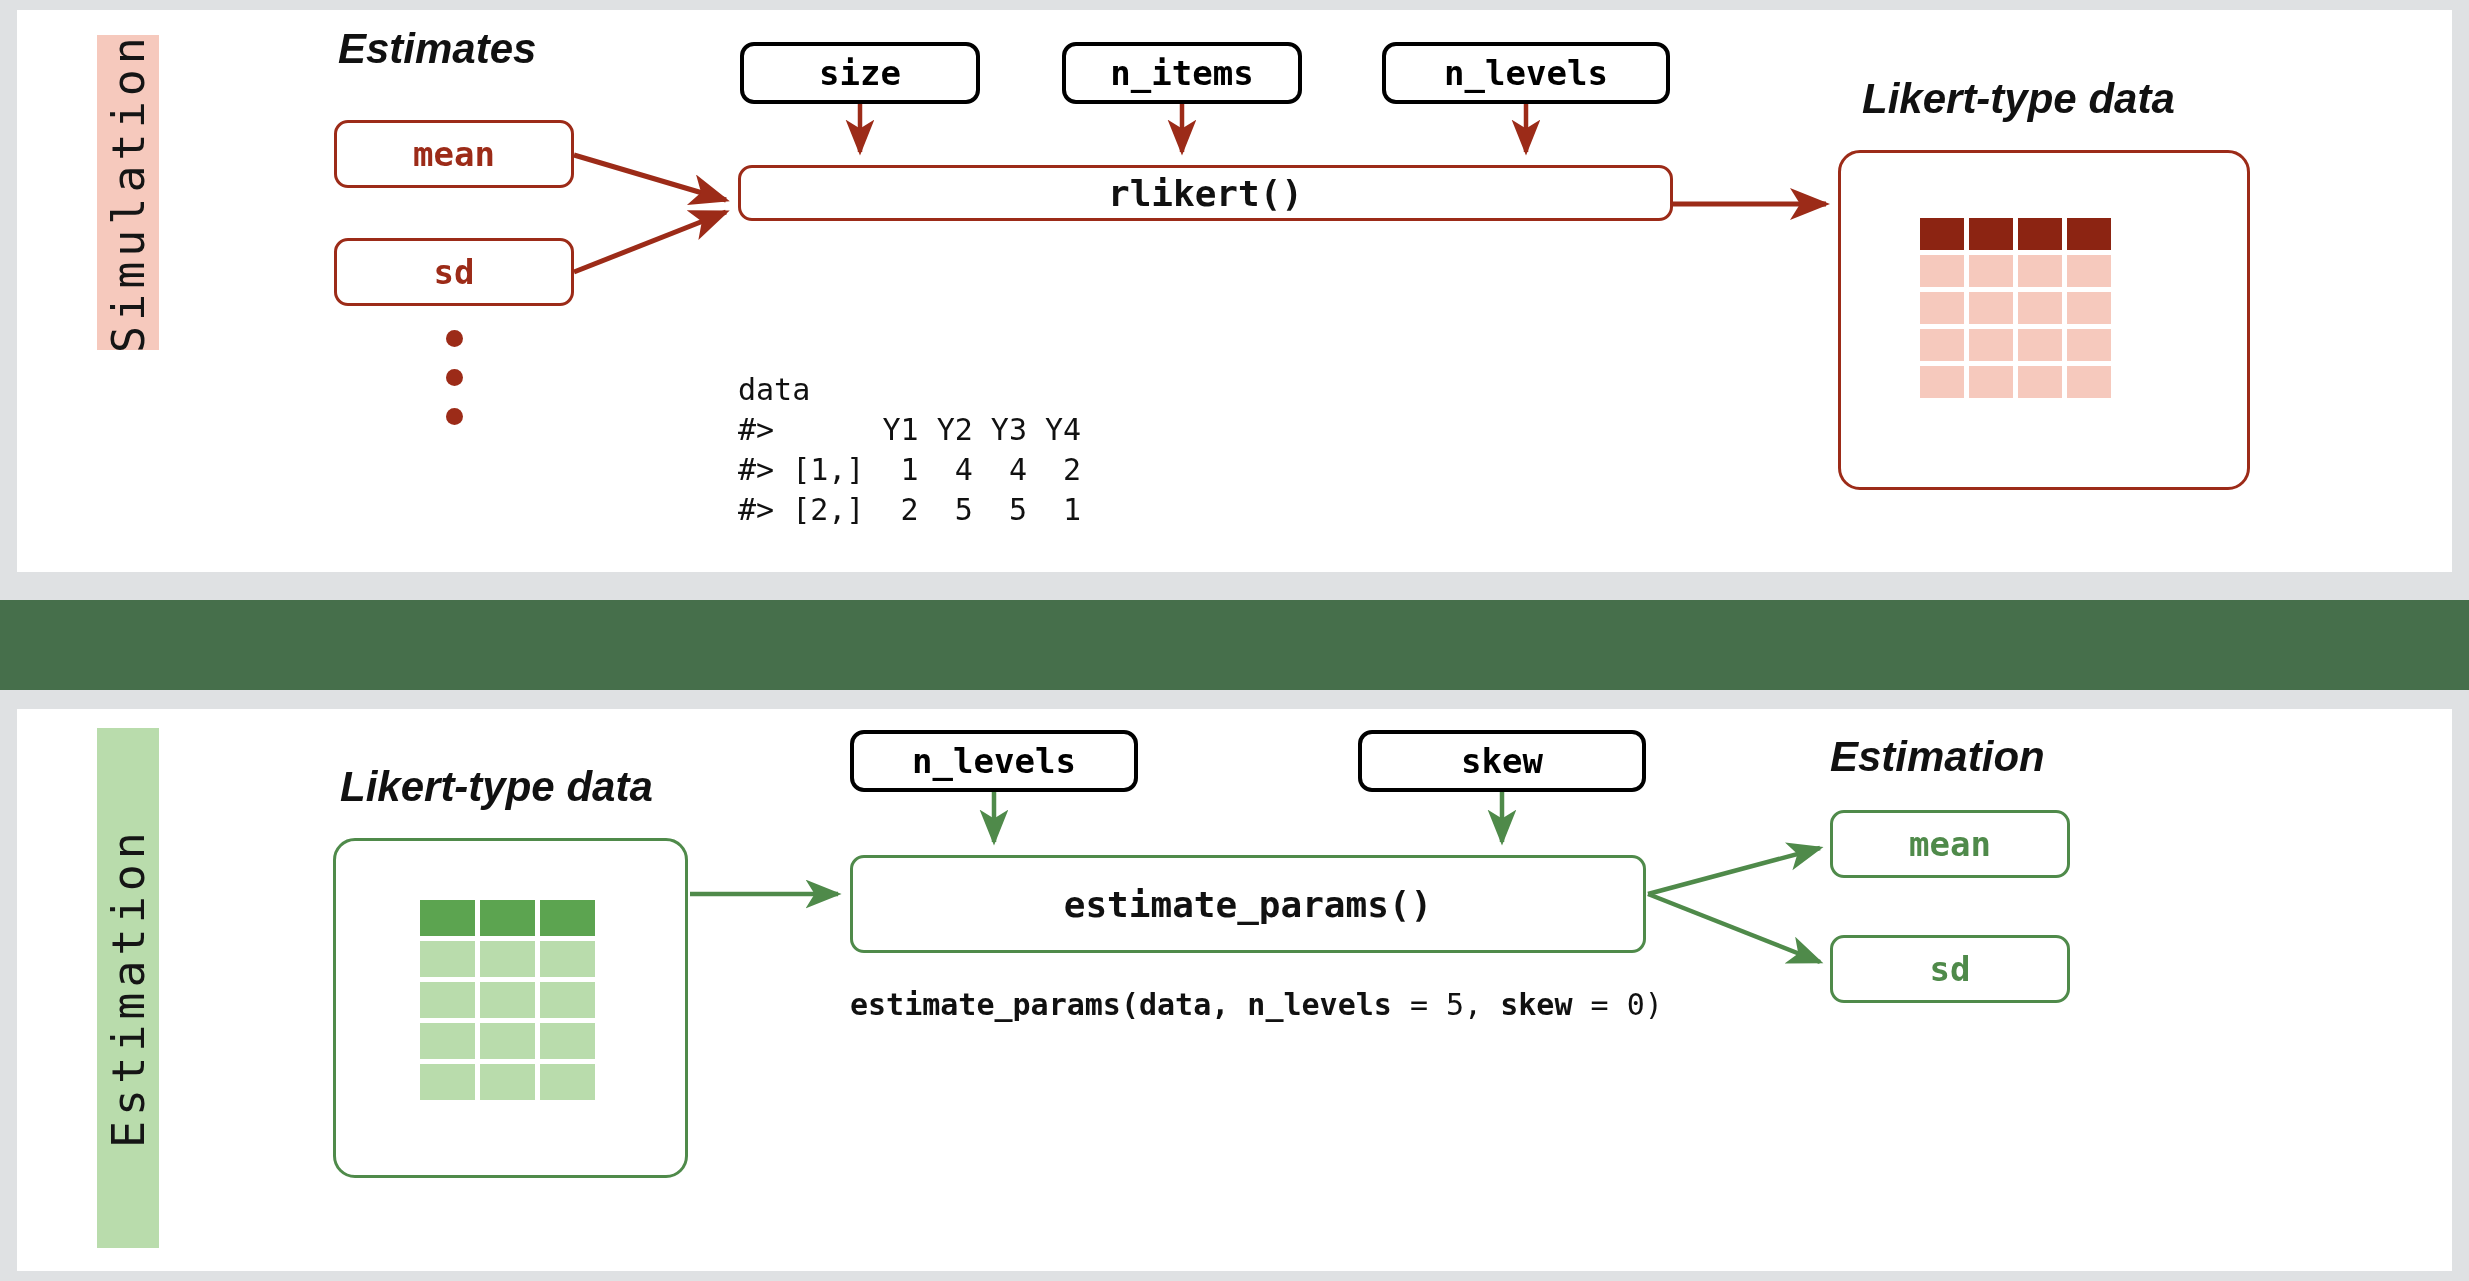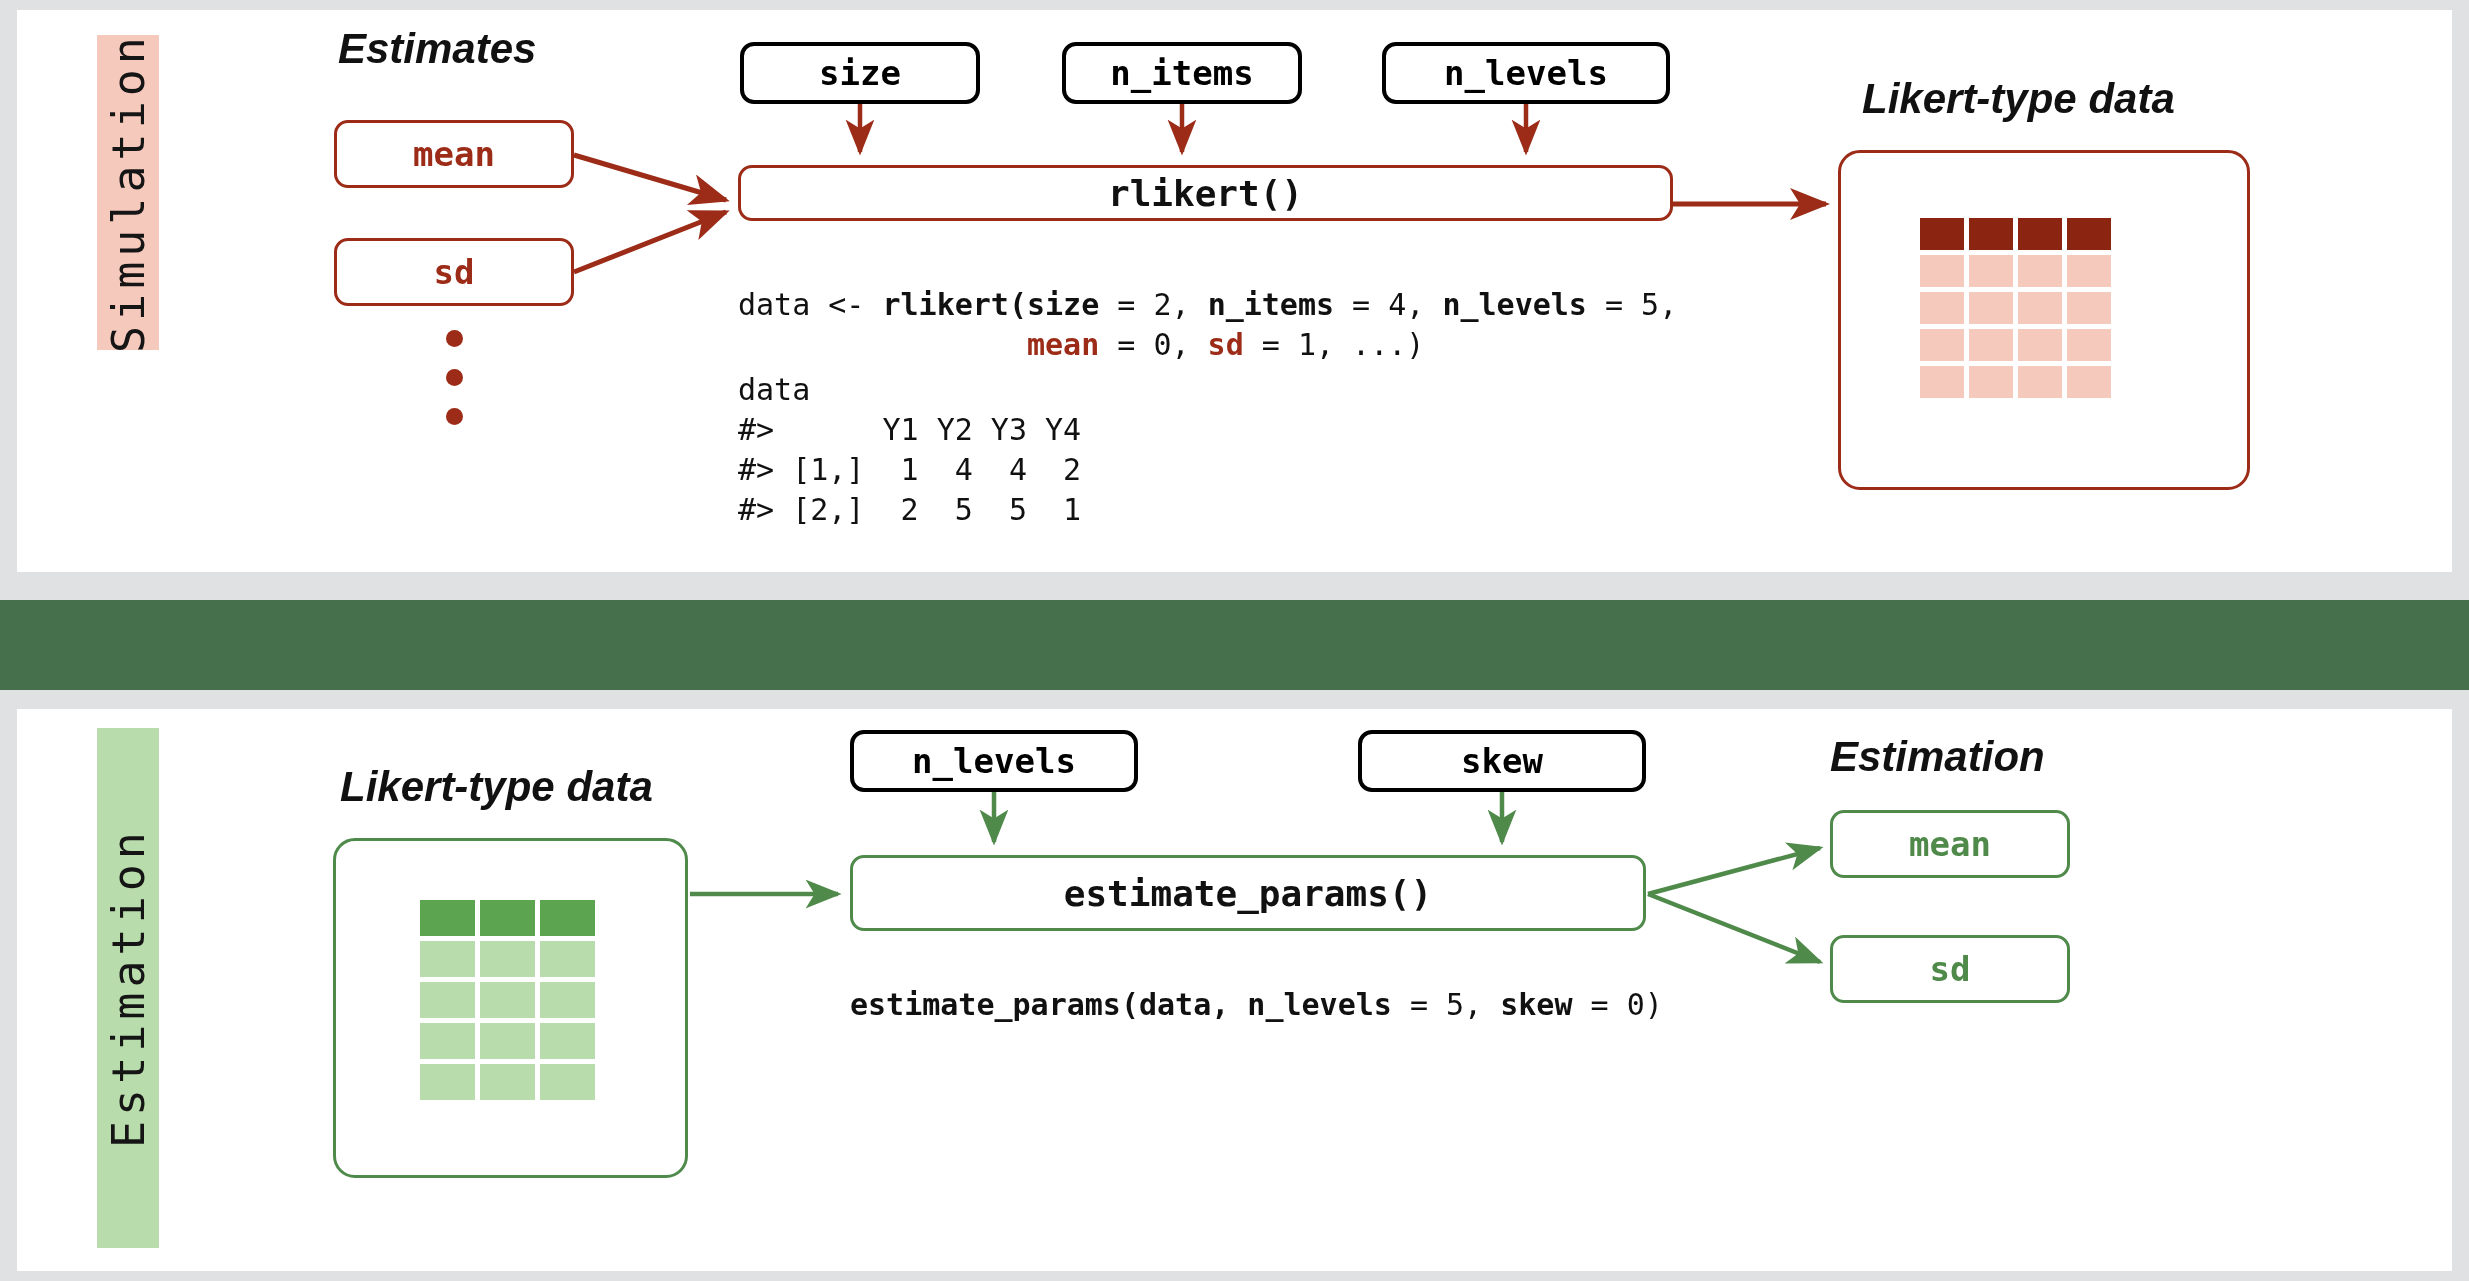--- a/index.html
+++ b/index.html
@@ -64,21 +64,21 @@
   #box-rlikert{left:738px;top:165px;width:935px;height:56px;}
 
   
   #datacard-top{
     position:absolute;left:1838px;top:150px;width:412px;height:340px;
     border:3px solid #9c2b18;border-radius:22px;background:#fff;box-sizing:border-box;
   }
   
   #box-nlevels2{left:850px;top:730px;width:288px;height:62px;}
   #box-skew{left:1358px;top:730px;width:288px;height:62px;}
-  #box-estfn{left:850px;top:855px;width:796px;height:76px;}
+  #box-estfn{left:850px;top:855px;width:796px;height:98px;}
   #box-mean2{left:1830px;top:810px;width:240px;height:68px;}
   #box-sd2{left:1830px;top:935px;width:240px;height:68px;}
 
   #datacard-bot{
     position:absolute;left:333px;top:838px;width:355px;height:340px;
     border:3px solid #4f8a4a;border-radius:22px;background:#fff;box-sizing:border-box;
   }
 
   
   .grid{position:absolute;display:grid;gap:5px;}
@@ -151,22 +151,20 @@
       <div class="cell" style="background: rgb(246, 201, 189);"></div>
       <div class="cell" style="background: rgb(246, 201, 189);"></div>
       <div class="cell" style="background: rgb(246, 201, 189);"></div>
       <div class="cell" style="background: rgb(246, 201, 189);"></div>
       <div class="cell" style="background: rgb(246, 201, 189);"></div>
       <div class="cell" style="background: rgb(246, 201, 189);"></div>
       <div class="cell" style="background: rgb(246, 201, 189);"></div>
       <div class="cell" style="background: rgb(246, 201, 189);"></div>
     </div>
 
-  <div class="code" id="code-top"><span>data &lt;- </span><span class="b">rlikert(</span><span class="b">size</span><span> = 2, </span><span class="b">n_items</span><span> = 4, </span><span class="b">n_levels</span><span> = 5,</span>
-<span>                </span><span class="red">mean</span><span> = 0, </span><span class="red">sd</span><span> = 1, ...)</span></div>
   <div class="code" id="code-top2">data
 #&gt;      Y1 Y2 Y3 Y4
 #&gt; [1,]  1  4  4  2
 #&gt; [2,]  2  5  5  1</div>
 
   <div id="divider-bar"></div>
 
   <div class="panel" id="panel-est"></div>
 
   <div class="sidetab" id="tab-est">Estimation</div>

